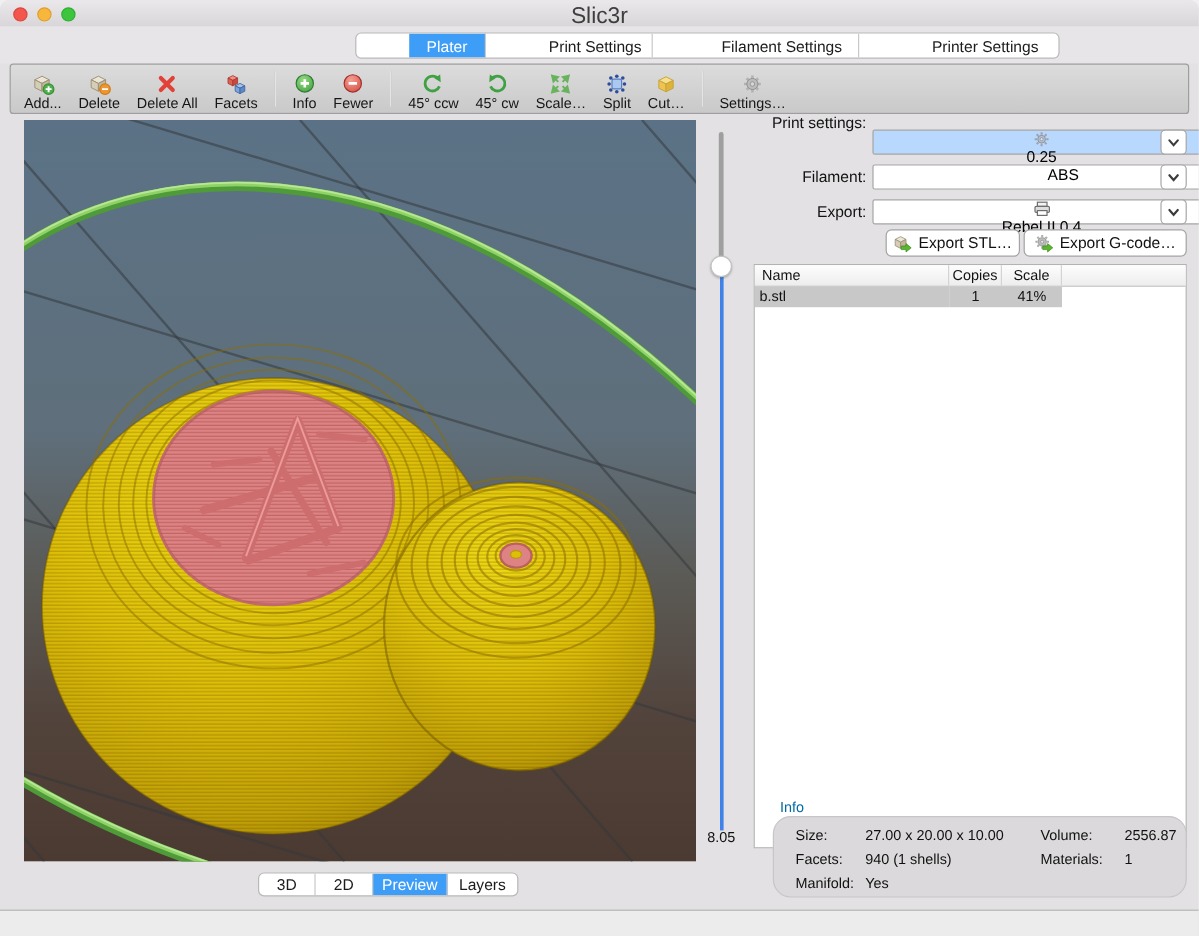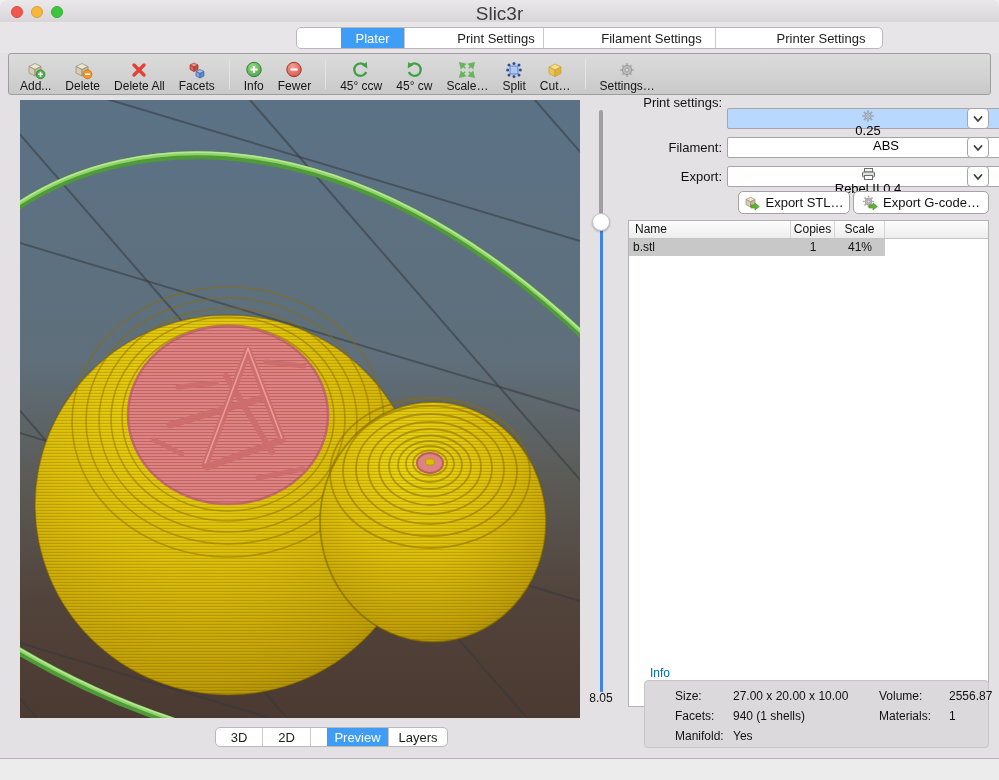--- a/index.html
+++ b/index.html
@@ -68,33 +68,33 @@
   .t-head > div { line-height:17px; border-right:1px solid #d4d4d4; overflow:hidden; }
   .t-head .c0 { padding-left:6px; } .t-head .cc { text-align:center; } .t-head .cf { border-right:none; }
   .t-row { display:grid; grid-template-columns:162px 44px 50px 1fr; height:17px; font-size:12px; color:#111; }
   .t-row > div { line-height:17px; }
   .t-row.sel > .hl { background:#c8c8c8; }
   .t-row .c0 { padding-left:4px; } .t-row .cc { text-align:center; }
 
   
   .info-title { position:absolute; left:650px; top:666px; font-size:12px; color:#0369a1; }
   .info-box { position:absolute; left:644px; top:680px; width:345px; height:68px;
-    background:#dbd9db; border:1px solid #c7c5c7; border-radius:4px;
+    background:#dbd9db; border:1px solid #c7c5c7; border-radius:15px;
     display:grid; grid-template-columns:58px 146px 70px auto; grid-auto-rows:20px;
-    padding:6px 0 0 30px; font-size:12px; color:#111; }
+    padding:6px 0 0 18px; font-size:12px; color:#111; }
   .info-box div { line-height:18px; white-space:nowrap; }
 
   
   .view-tabs { position:absolute; left:215px; top:727px; height:20px; display:flex;
     background:#fff; border:1px solid #b9b9b9; border-radius:5px; overflow:hidden; }
   .view-tab { height:100%; display:flex; align-items:center; justify-content:center;
     font-size:13px; color:#1c1c1c; border-right:1px solid #c9c9c9; }
   .view-tab:last-child { border-right:none; }
   .view-tab.selected { background:#3e9df6; color:#fff; }
-  .vt-3d{width:47px;} .vt-2d{width:48px;} .vt-pre{width:62px;margin-left:16px;} .vt-lay{width:58px;}
+  .vt-3d{width:47px;} .vt-2d{width:48px;} .vt-pre{width:62px;} .vt-lay{width:58px;}
 
   .bottom-strip { position:absolute; left:0; top:758px; width:999px; height:22px;
     background:#ececec; border-top:1px solid #b5b3b5; }
 </style>
 </head>
 <body>
 
 <div class="window">
 
   <div class="titlebar">

